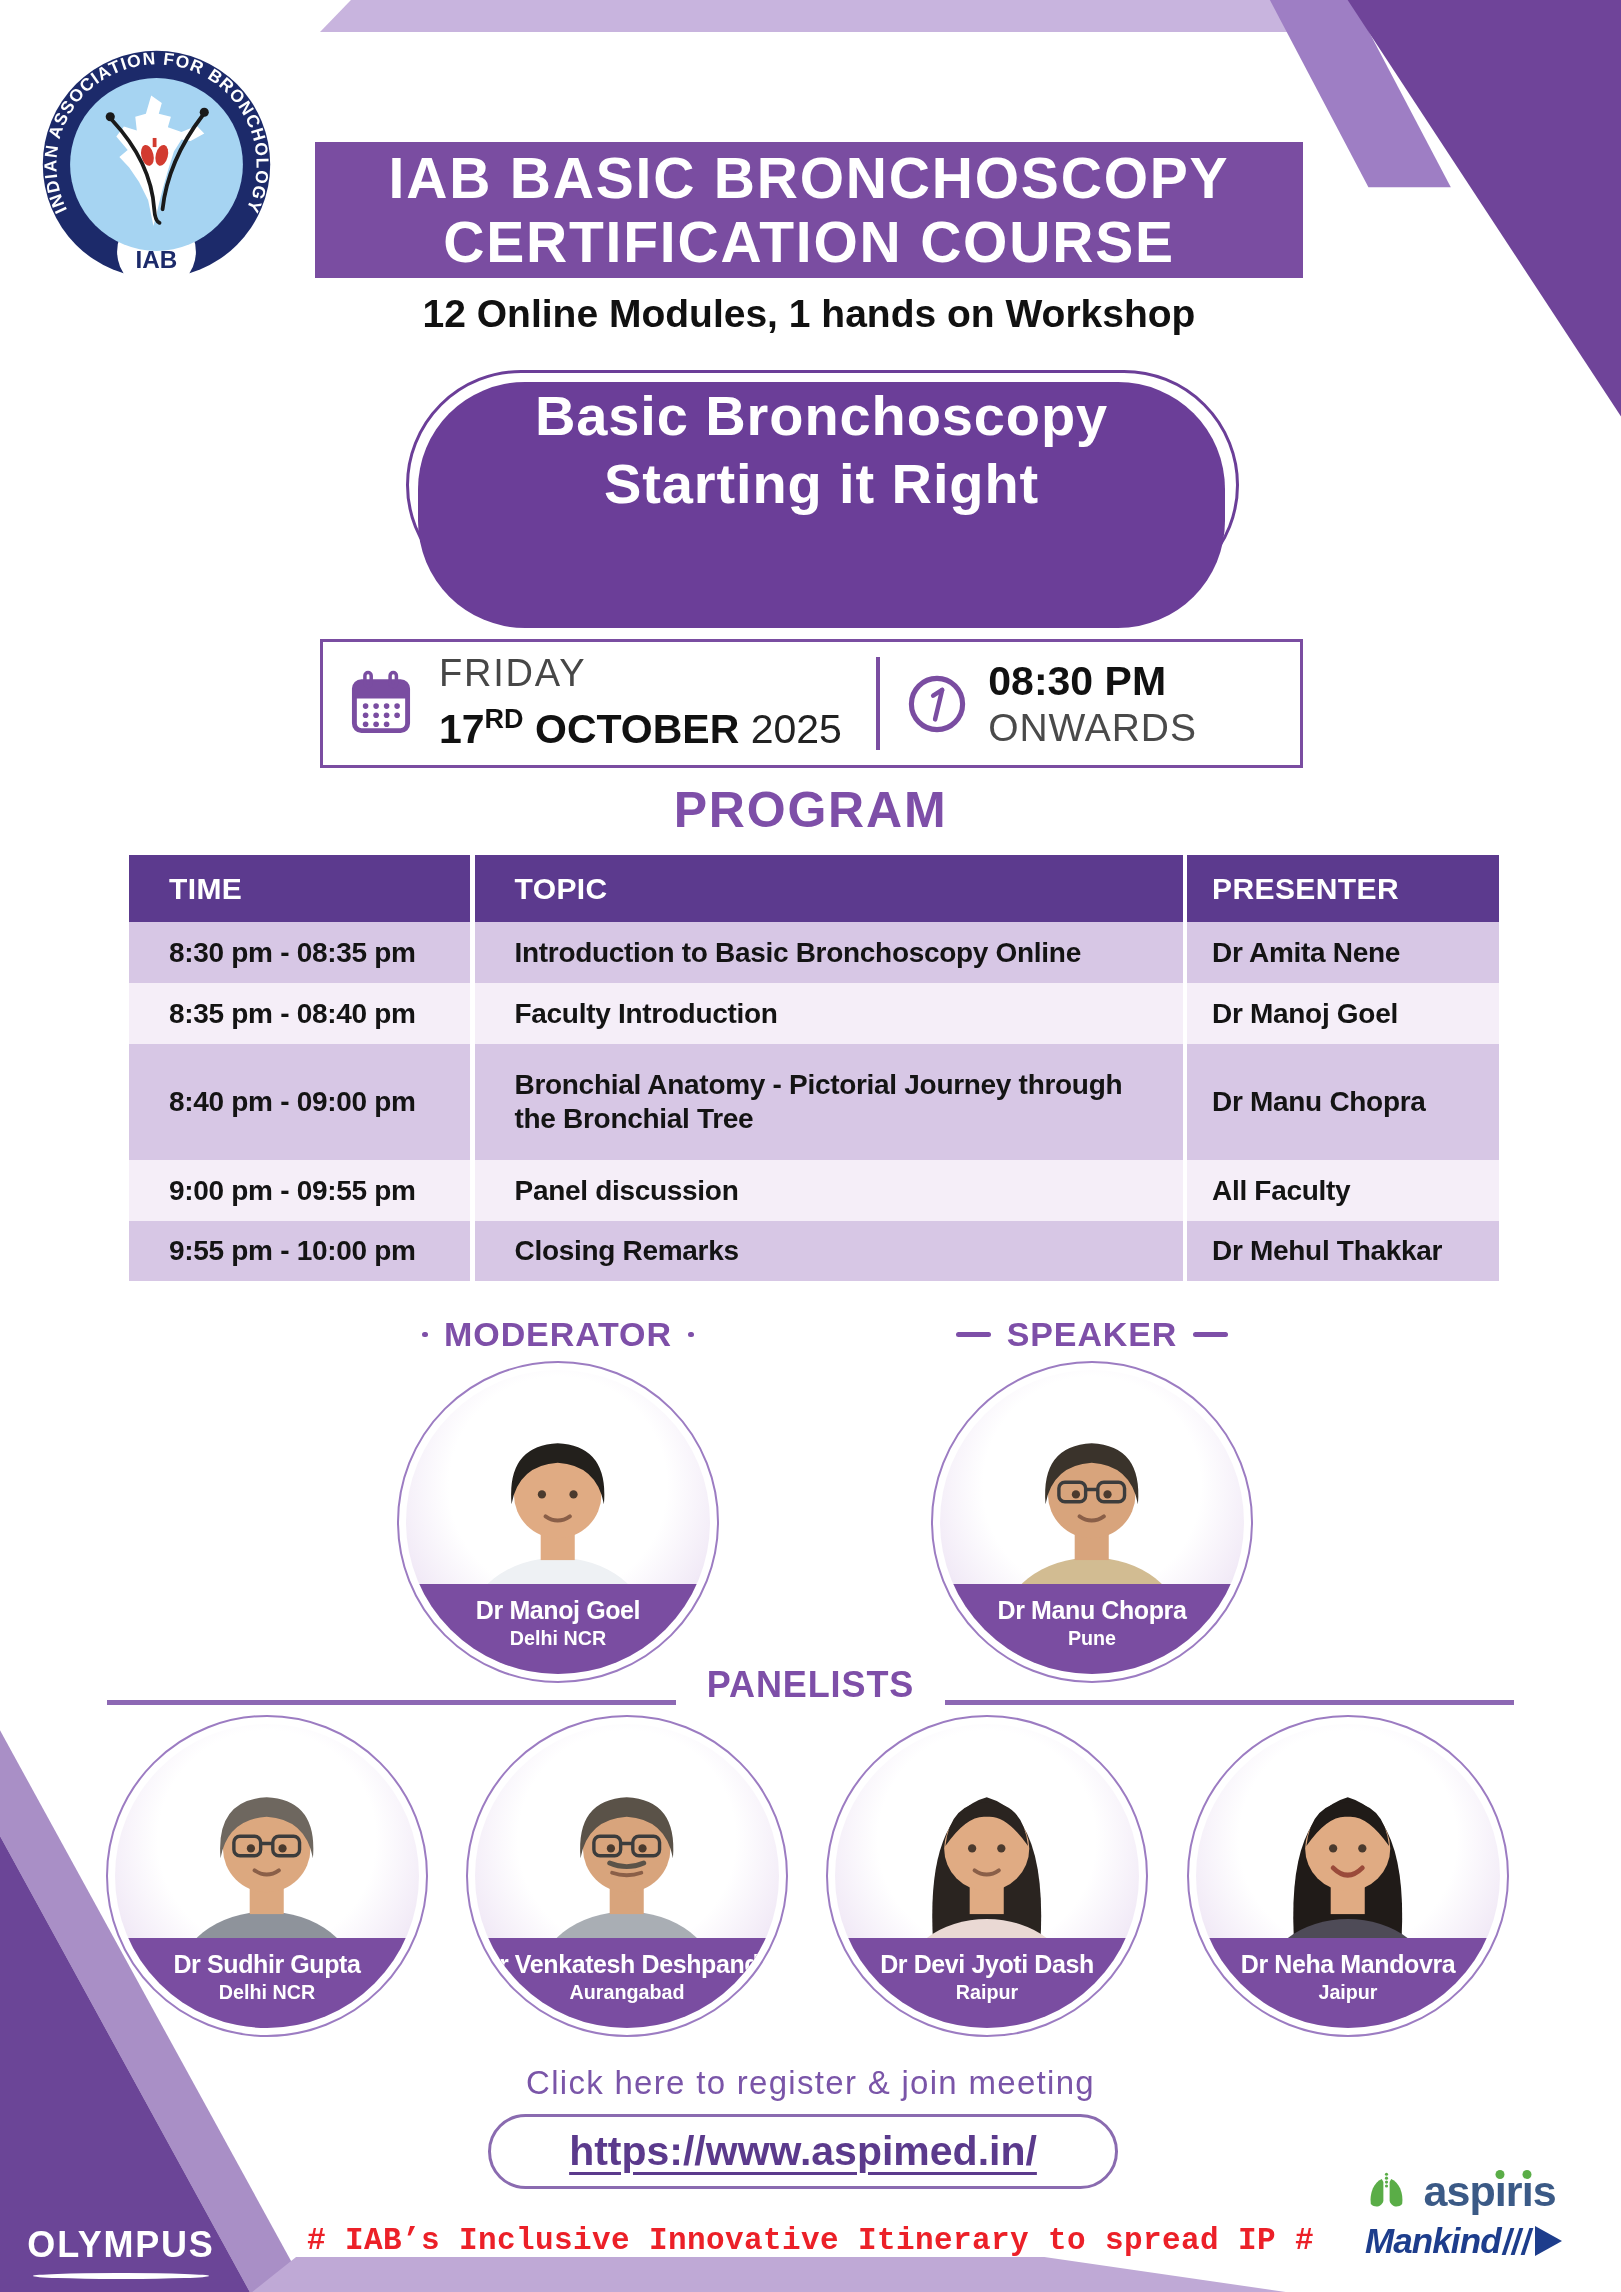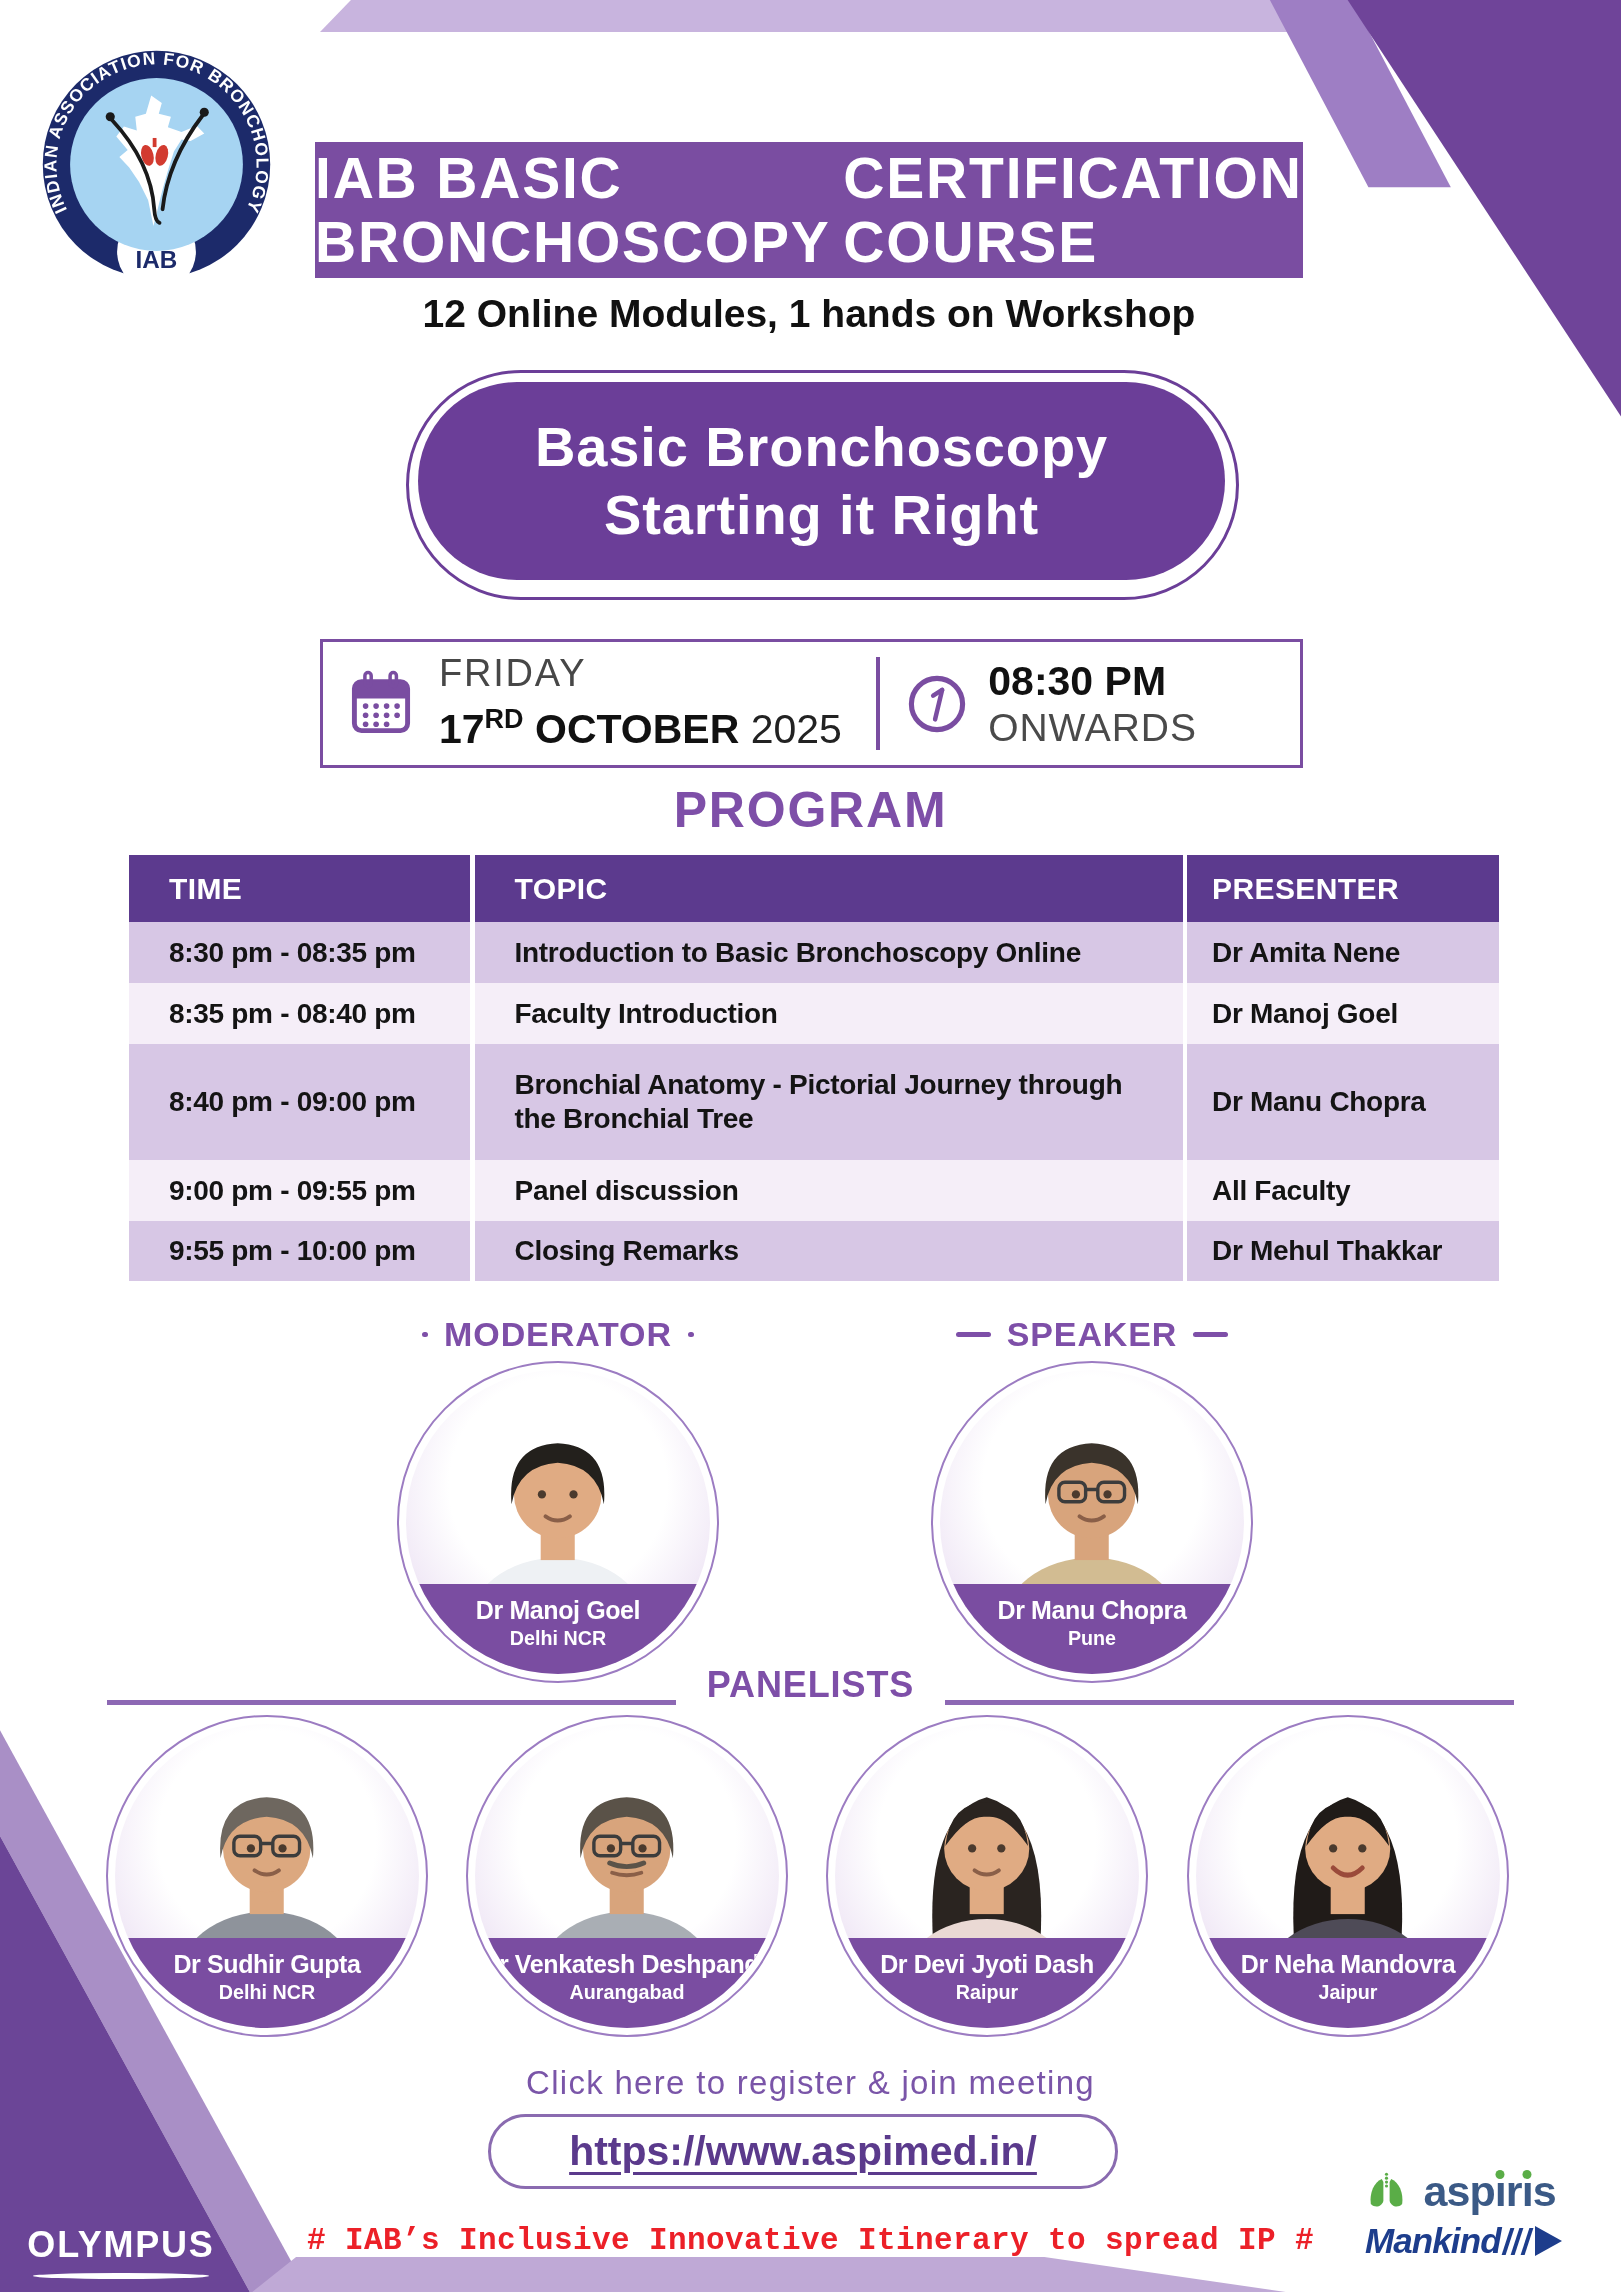--- a/index.html
+++ b/index.html
@@ -19,28 +19,28 @@
   .wedge-dark{position:absolute;left:0;top:1724px;width:313px;height:569px;background:#6b4597;
     clip-path:polygon(0 19.7%,80% 100%,0 100%);z-index:1;}
   .bottom-band{position:absolute;left:251px;top:2257px;width:1048px;height:36px;background:#bfa9d6;
     clip-path:polygon(4.3% 0,75.7% 0,99.4% 100%,0 100%);z-index:1;}
 
   
   .logo{position:absolute;left:39px;top:47px;width:235px;height:235px;z-index:3;}
 
   
   .header-box{position:absolute;left:315px;top:142px;width:988px;height:136px;background:#7a4da1;
-    display:flex;justify-content:center;align-items:center;z-index:2;}
+    display:flex;flex-direction:column;justify-content:center;align-items:center;z-index:2;}
   .header-box .line{color:#ffffff;font-weight:bold;font-size:57px;line-height:64px;letter-spacing:1.8px;}
   .subtitle{position:absolute;left:315px;top:292px;width:988px;text-align:center;
     font-size:39px;font-weight:bold;color:#111111;z-index:2;}
 
   
-  .banner{position:absolute;left:418px;top:382px;width:807px;height:198px;background:#6b3e98;
-    border-radius:107px;display:flex;flex-direction:column;justify-content:center;align-items:center;z-index:2;}
+  .banner{position:absolute;left:418px;top:382px;width:807px;height:246px;background:#6b3e98;
+    border-radius:107px;display:flex;flex-direction:column;align-items:center;z-index:2;}
   .banner-outline{position:absolute;left:406px;top:370px;width:827px;height:224px;border:3.6px solid #6b3e98;
     border-radius:118px;z-index:2;}
   .banner .bline{color:#ffffff;font-weight:bold;font-size:56px;line-height:68px;letter-spacing:0.9px;}
 
   
   .when-box{position:absolute;left:320px;top:639px;width:983px;height:129px;background:#ffffff;
     border:3.6px solid #7a4da1;box-sizing:border-box;z-index:2;display:flex;align-items:center;}
   .cal-icon{width:70px;height:70px;margin-left:23px;flex:0 0 auto;}
   .when-date{margin-left:23px;width:421px;}
   .when-day{font-size:38px;color:#474747;letter-spacing:1.8px;line-height:41px;}

